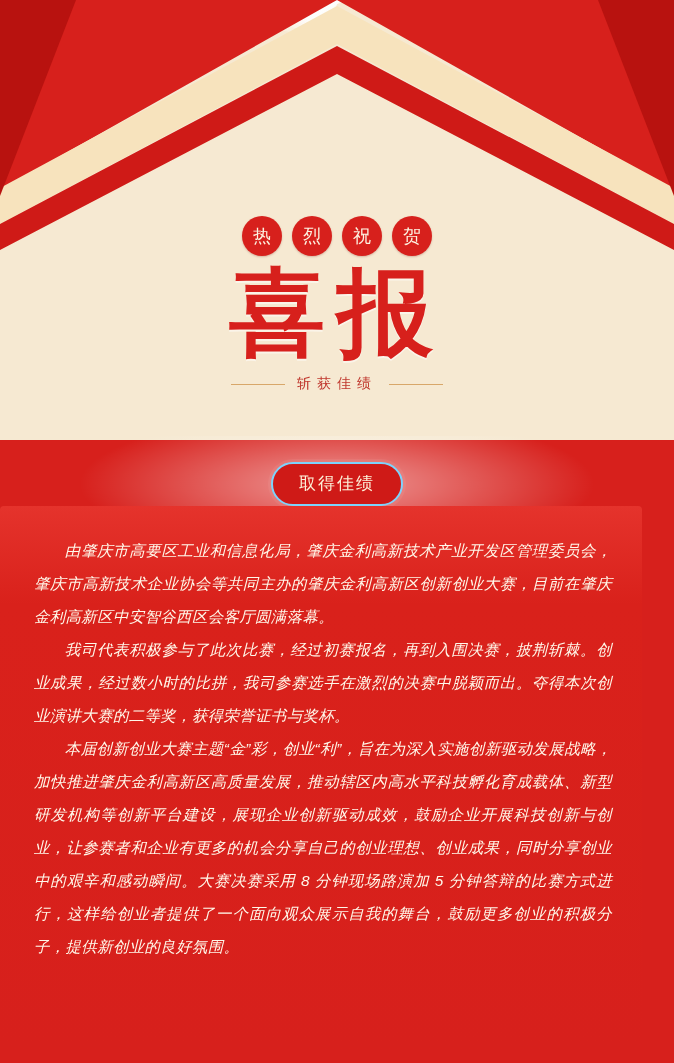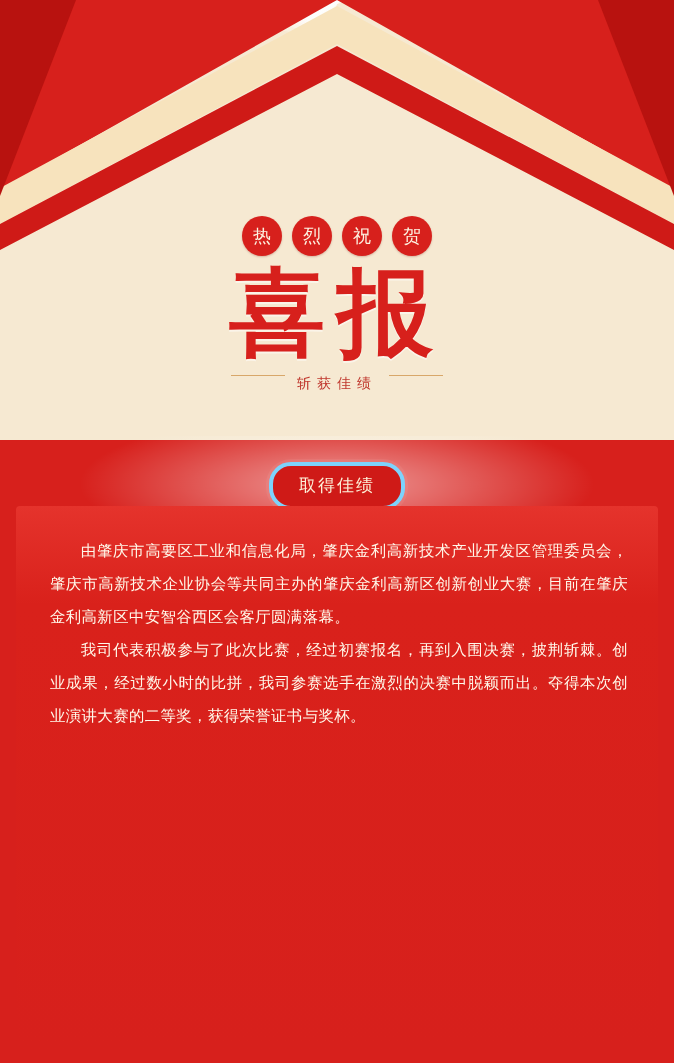--- a/index.html
+++ b/index.html
@@ -130,21 +130,21 @@
     color: #d7201c;
     text-shadow: 0 2px 0 rgba(255,255,255,0.5);
   }
 
   .sub-line {
     position: absolute;
     left: 0;
     top: 375px;
     width: 674px;
     display: flex;
-    align-items: flex-start;
+    align-items: center;
     justify-content: center;
     gap: 12px;
   }
   .sub-line .dash {
     width: 54px;
     height: 1px;
     background: #d8a76a;
   }
   .sub-text {
     font-size: 14px;
@@ -169,38 +169,39 @@
     background: radial-gradient(ellipse at 50% 40%, rgba(255,255,255,0.55), rgba(255,255,255,0) 70%);
     pointer-events: none;
   }
   .pill {
     position: absolute;
     left: 50%;
     top: 22px;
     transform: translateX(-50%);
     width: 128px;
     height: 40px;
-    border: 4px solid #7dd3fc;
+    border: 2px solid #7dd3fc;
     border-radius: 22px;
     background: #cf1a17;
     color: #fdf0d8;
     font-size: 17px;
     line-height: 40px;
     text-align: center;
     letter-spacing: 2px;
     box-shadow: 0 0 0 3px rgba(255,255,255,0.06);
   }
   .card {
     position: absolute;
-    left: 16px;
+    left: 0;
     top: 66px;
     width: 642px;
     height: 545px;
     background: linear-gradient(180deg, #e5332c 0%, #d9211b 18%, #d7201c 100%);
     border-radius: 4px;
+    font-style: italic;
   }
   .article {
     position: absolute;
     left: 34px;
     top: 28px;
     width: 578px;
     color: #fff8ea;
     font-size: 15.4px;
     line-height: 33px;
     text-align: justify;
@@ -266,17 +267,18 @@
   </div>
 
   <div class="body-wrap">
     <div class="glow"></div>
     <div class="pill">取得佳绩</div>
 
     <div class="card">
       <div class="article">
         <p>由肇庆市高要区工业和信息化局，肇庆金利高新技术产业开发区管理委员会，肇庆市高新技术企业协会等共同主办的肇庆金利高新区创新创业大赛，目前在肇庆金利高新区中安智谷西区会客厅圆满落幕。</p>
         <p>我司代表积极参与了此次比赛，经过初赛报名，再到入围决赛，披荆斩棘。创业成果，经过数小时的比拼，我司参赛选手在激烈的决赛中脱颖而出。夺得本次创业演讲大赛的二等奖，获得荣誉证书与奖杯。</p>
+        <p>本届创新创业大赛主题“金”彩，创业“利”，旨在为深入实施创新驱动发展战略，加快推进肇庆金利高新区高质量发展，推动辖区内高水平科技孵化育成载体、新型研发机构等创新平台建设，展现企业创新驱动成效，鼓励企业开展科技创新与创业，让参赛者和企业有更多的机会分享自己的创业理想、创业成果，同时分享创业中的艰辛和感动瞬间。大赛决赛采用 8 分钟现场路演加 5 分钟答辩的比赛方式进行，这样给创业者提供了一个面向观众展示自我的舞台，鼓励更多创业的积极分子，提供新创业的良好氛围。</p>
       </div>
     </div>
   </div>
 
 </div>
 
 </body></html>

